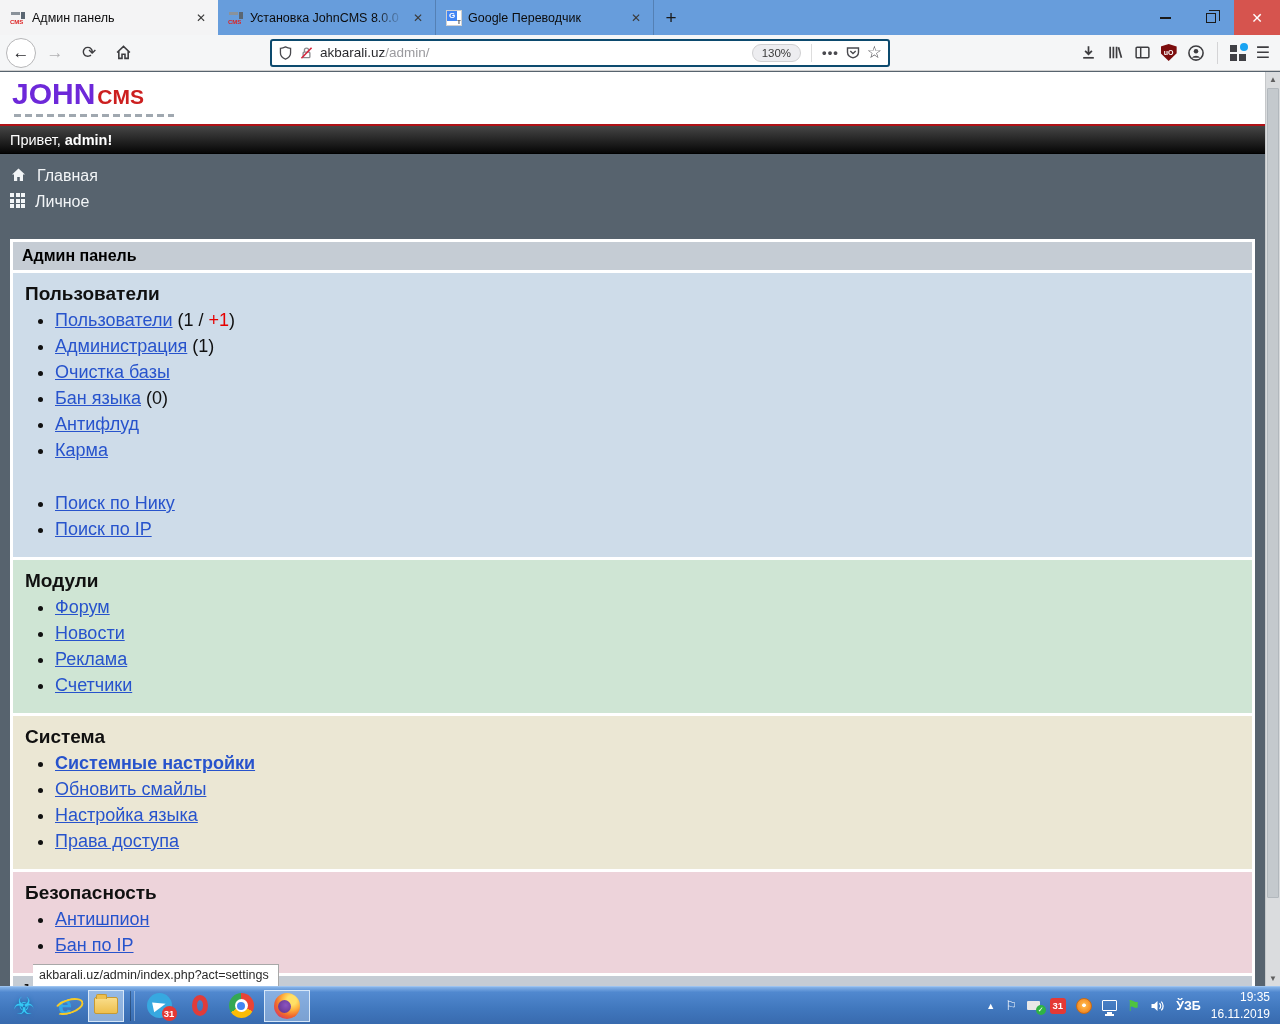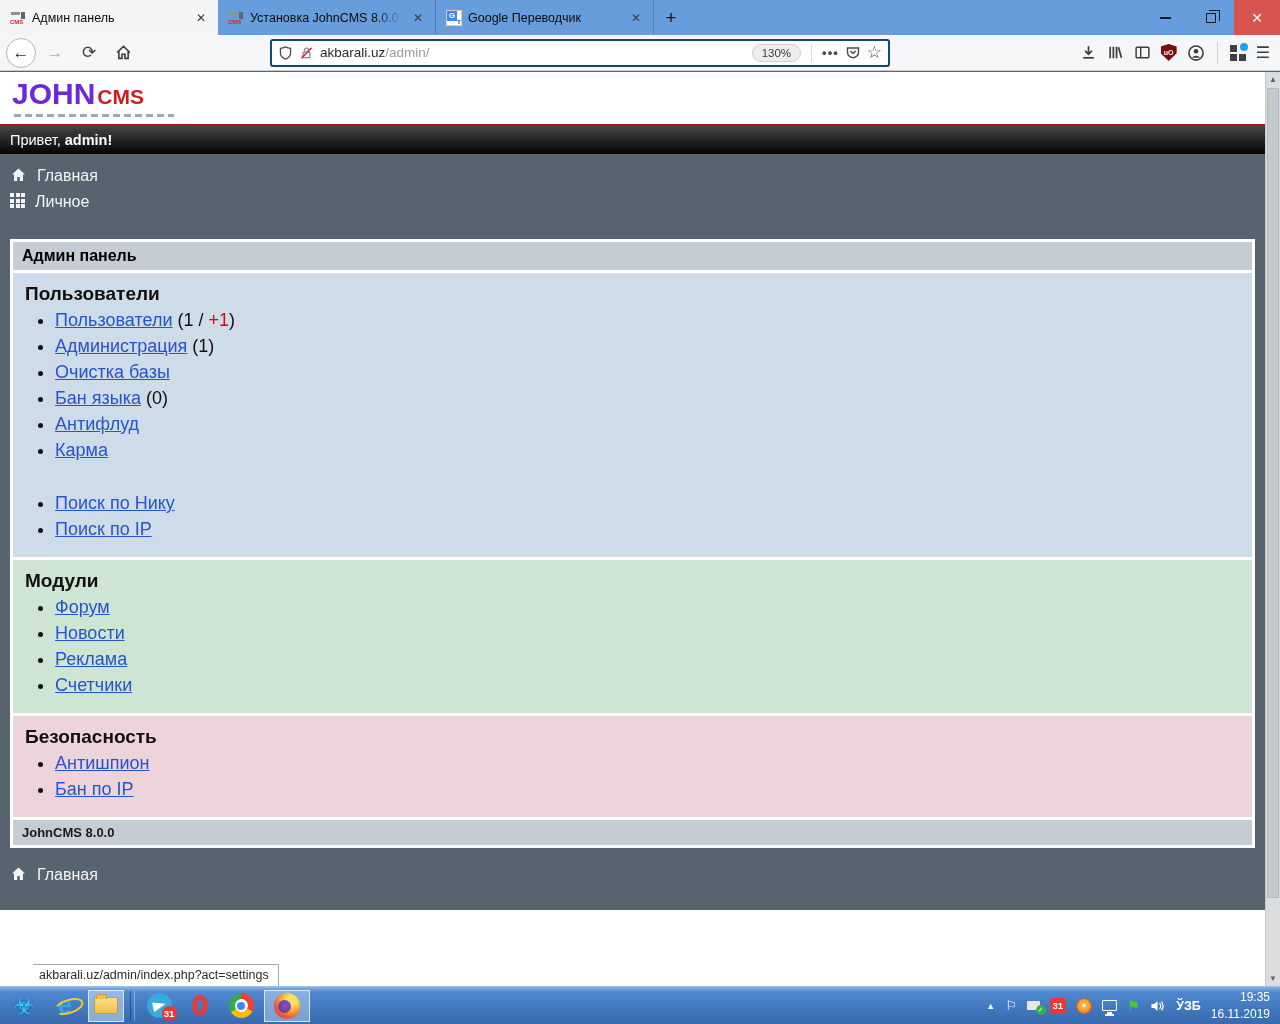--- a/index.html
+++ b/index.html
@@ -280,20 +280,29 @@
     <div class="section" style="background: rgb(207, 229, 212);">
       <h2>Модули</h2>
       <ul>
         <li><a>Форум</a></li>
         <li><a>Новости</a></li>
         <li><a>Реклама</a></li>
         <li><a>Счетчики</a></li>
       </ul>
     </div>
 
+    <div class="section" style="background: rgb(235, 231, 212);">
+      <h2>Система</h2>
+      <ul>
+        <li><a class="bold">Системные настройки</a></li>
+        <li><a>Обновить смайлы</a></li>
+        <li><a>Настройка языка</a></li>
+        <li><a>Права доступа</a></li>
+      </ul>
+    </div>
 
     <div class="section" style="background: rgb(237, 211, 218);">
       <h2>Безопасность</h2>
       <ul>
         <li><a>Антишпион</a></li>
         <li><a>Бан по IP</a></li>
       </ul>
     </div>
 
     <div class="panel-footer">JohnCMS 8.0.0</div>

